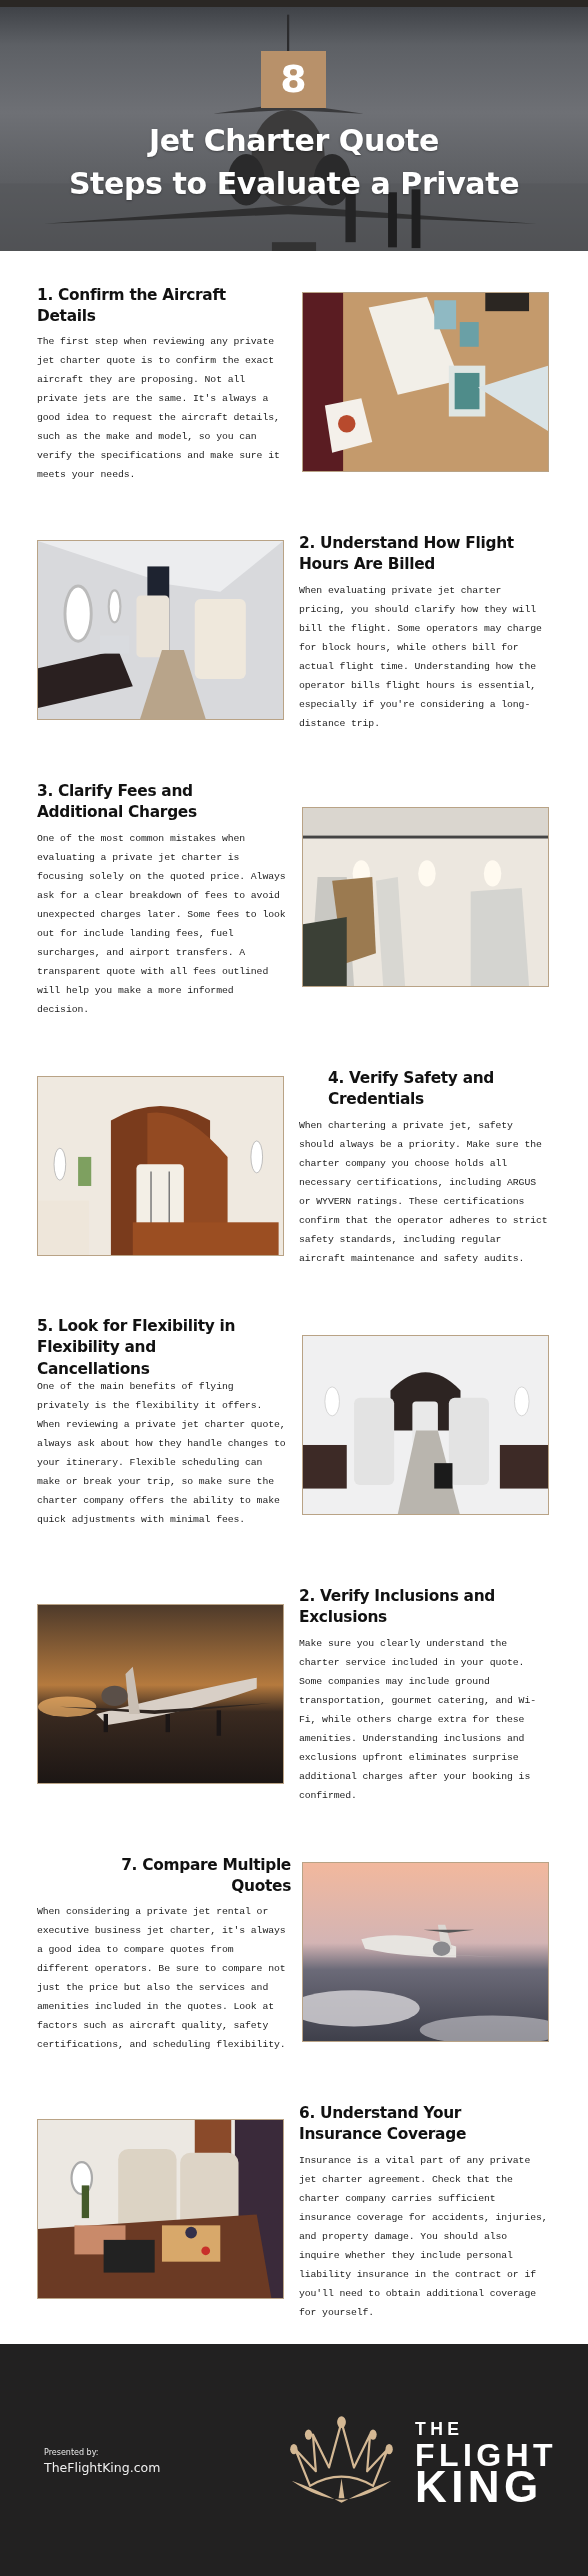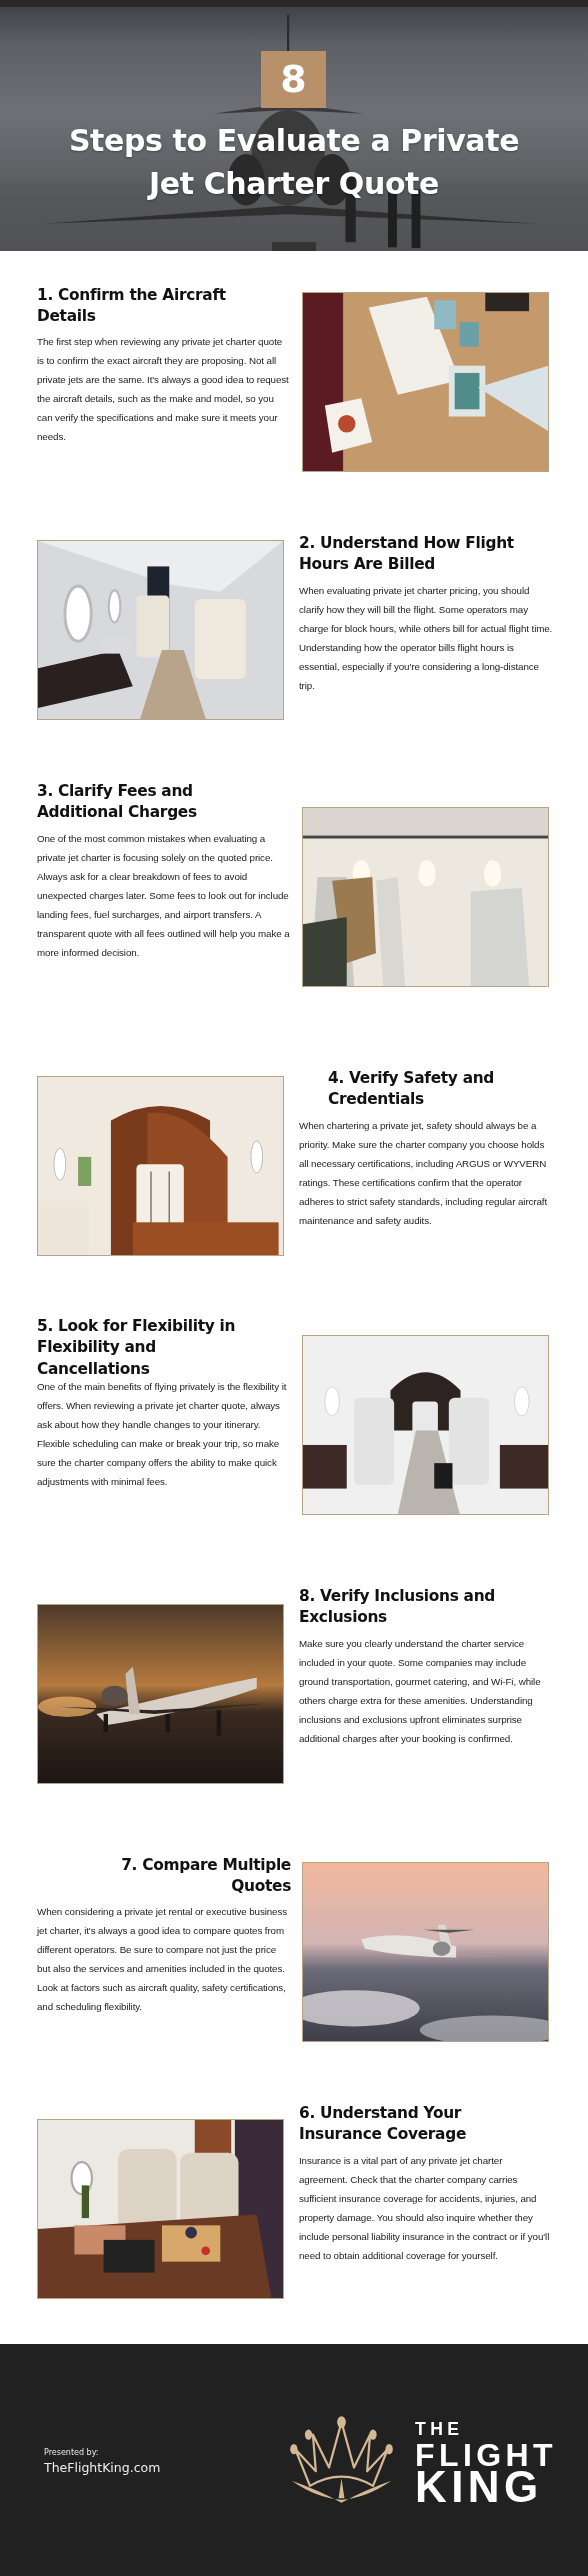--- a/index.html
+++ b/index.html
@@ -12,21 +12,21 @@
   .hero .jet { position: absolute; left: 0; top: 0; width: 588px; height: 251px; }
   .num-box { position: absolute; left: 261px; top: 51px; width: 65px; height: 57px; background: #b8916a;
     color: #fff; font-weight: 700; font-size: 38px; line-height: 57px; text-align: center;
     font-family: "DejaVu Sans", sans-serif; }
   .hero-title { position: absolute; left: 0; top: 119px; width: 588px; text-align: center; color: #fff;
     font-family: "DejaVu Sans", sans-serif; font-weight: 700; font-size: 30px; line-height: 43px; letter-spacing: -0.4px;
     text-shadow: 0 0.7px 2.2px rgba(0,0,0,.35); }
 
   .section { position: absolute; left: 0; width: 588px; }
   .heading { position: absolute; font-family: "DejaVu Sans", sans-serif; font-weight: 700; font-size: 15.4px; line-height: 21.3px; color: #111; letter-spacing: -0.3px; }
-  .body { position: absolute; font-family: Liberation Sans, sans-serif; font-size: 9.8px; line-height: 19px; color: #222; letter-spacing: -0.1px; }
+  .body { position: absolute; font-family: Liberation Mono, monospace; font-size: 9.8px; line-height: 19px; color: #222; letter-spacing: -0.1px; }
   .photo { position: absolute; width: 247px; height: 180px; border: 1.5px solid #b9a386; overflow: hidden; }
   .left-col { left: 37px; width: 254px; }
   .right-col { left: 299px; width: 254px; }
   .photo.right { left: 302px; }
   .photo.left { left: 37px; }
   .photo svg { display: block; width: 100%; height: 100%; }
 
   .footer { position: absolute; left: 0; top: 2344px; width: 588px; height: 232px; background: #222121; }
   .presented { position: absolute; left: 44px; top: 104px; color: #e8e8e8; font-size: 8px; font-family: "DejaVu Sans", sans-serif; }
   .site { position: absolute; left: 44px; top: 116px; color: #f0f0f0; font-size: 12.5px; font-family: "DejaVu Sans", sans-serif; }
@@ -49,22 +49,22 @@
     <ellipse cx="335" cy="245" rx="25" ry="35" fill="#2a2a2b"></ellipse>
     <ellipse cx="452" cy="245" rx="25" ry="35" fill="#2a2a2b"></ellipse>
     <path d="M60 305 L392 280 L730 305 L392 292 Z" fill="#2f2f30"></path>
     <rect x="470" y="240" width="14" height="90" fill="#242425"></rect>
     <rect x="528" y="262" width="12" height="75" fill="#1f1f20"></rect>
     <rect x="560" y="258" width="12" height="80" fill="#1f1f20"></rect>
     <rect x="370" y="330" width="60" height="12" fill="#333"></rect>
   </svg>
   <div class="num-box">8</div>
   <div class="hero-title">
+    <div>Jet Charter Quote</div>
     <div>Steps to Evaluate a Private</div>
-    <div>Jet Charter Quote</div>
   </div>
 </div>
 
 <div class="section" style="top:0;">
   <div class="heading left-col" style="top:285px;">
     <div>1. Confirm the Aircraft</div>
     <div>Details</div>
   </div>
   <div class="body left-col" style="top:332px;">The first step when reviewing any private jet charter quote is to confirm the exact aircraft they are proposing. Not all private jets are the same. It's always a good idea to request the aircraft details, such as the make and model, so you can verify the specifications and make sure it meets your needs.</div>
   <div class="photo right" style="top:292px;">
@@ -192,21 +192,21 @@
       <path d="M80 150 Q200 120 300 100 L300 115 Q200 150 95 165 Z" fill="#d8cfc6"></path>
       <path d="M30 140 L160 145 L320 135 L160 150 Z" fill="#2e2520"></path>
       <path d="M120 95 L130 85 L140 150 L125 150 Z" fill="#c9bfb4"></path>
       <ellipse cx="105" cy="125" rx="18" ry="14" fill="#5a4f48"></ellipse>
       <rect x="90" y="150" width="6" height="25" fill="#1b1616"></rect>
       <rect x="175" y="150" width="6" height="25" fill="#1b1616"></rect>
       <rect x="245" y="145" width="6" height="35" fill="#1b1616"></rect>
     </svg>
   </div>
   <div class="heading right-col" style="top:1586px;">
-    <div>8. Verify Inclusions and</div>
+    <div>2. Verify Inclusions and</div>
     <div>Exclusions</div>
   </div>
   <div class="body right-col" style="top:1634px;">Make sure you clearly understand the charter service included in your quote. Some companies may include ground transportation, gourmet catering, and Wi-Fi, while others charge extra for these amenities. Understanding inclusions and exclusions upfront eliminates surprise additional charges after your booking is confirmed.</div>
 </div>
 
 <div class="section" style="top:0;">
   <div class="heading left-col" style="top:1855px;text-align:right;">
     <div>7. Compare Multiple</div>
     <div>Quotes</div>
   </div>

